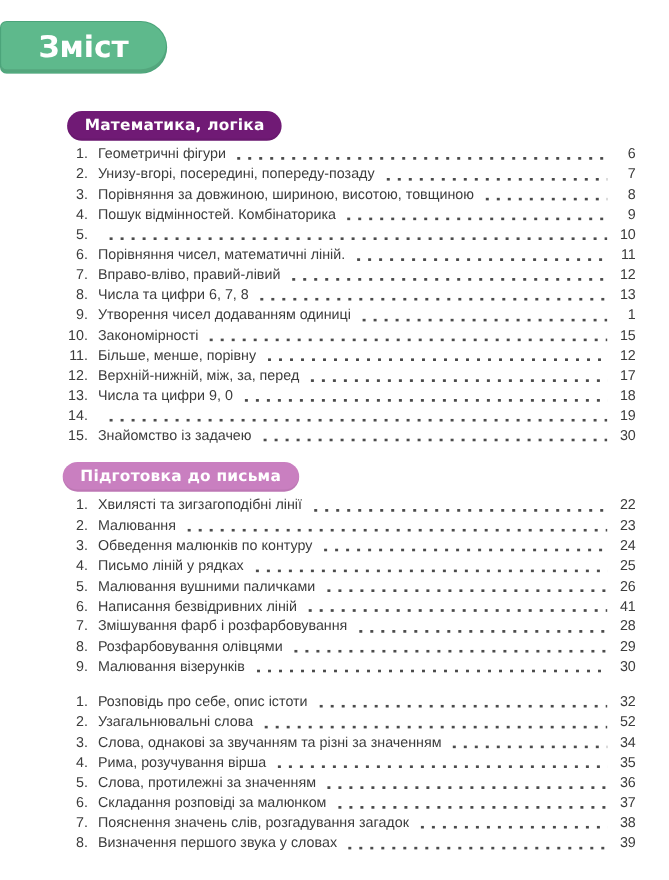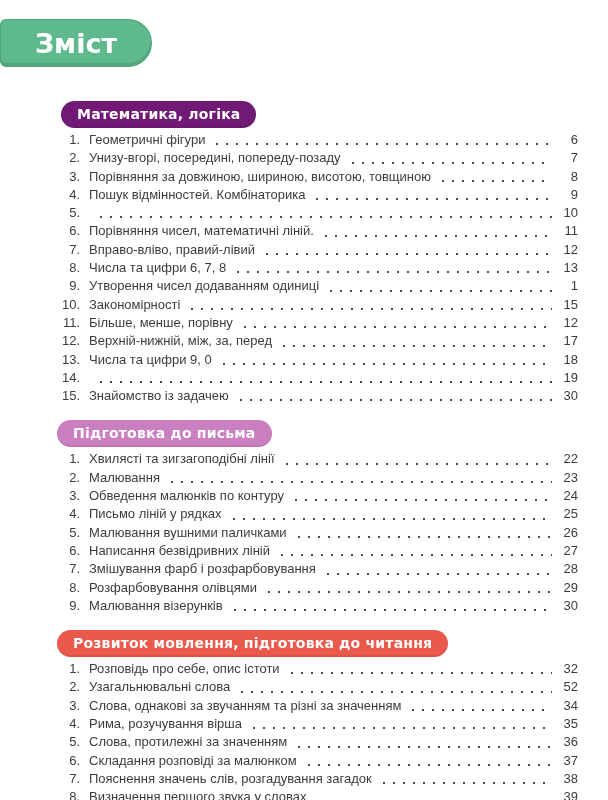--- a/index.html
+++ b/index.html
@@ -240,21 +240,21 @@
     <span class="num">5.</span>
     <span class="title">Малювання вушними паличками</span>
     <span class="dots"></span>
     <span class="pg">26</span>
   </div>
 
   <div class="row">
     <span class="num">6.</span>
     <span class="title">Написання безвідривних ліній</span>
     <span class="dots"></span>
-    <span class="pg">27</span>
+    <span class="pg">41</span>
   </div>
 
   <div class="row">
     <span class="num">7.</span>
     <span class="title">Змішування фарб і розфарбовування</span>
     <span class="dots"></span>
     <span class="pg">28</span>
   </div>
 
   <div class="row">
@@ -267,21 +267,20 @@
   <div class="row">
     <span class="num">9.</span>
     <span class="title">Малювання візерунків</span>
     <span class="dots"></span>
     <span class="pg">30</span>
   </div>
 </div>
     </div>
 
     <div class="section">
-      <div class="pill" style="background-color: rgb(233, 90, 76);">Розвиток мовлення, підготовка до читання</div>
       <div class="rows">
   <div class="row">
     <span class="num">1.</span>
     <span class="title">Розповідь про себе, опис істоти</span>
     <span class="dots"></span>
     <span class="pg">32</span>
   </div>
 
   <div class="row">
     <span class="num">2.</span>

